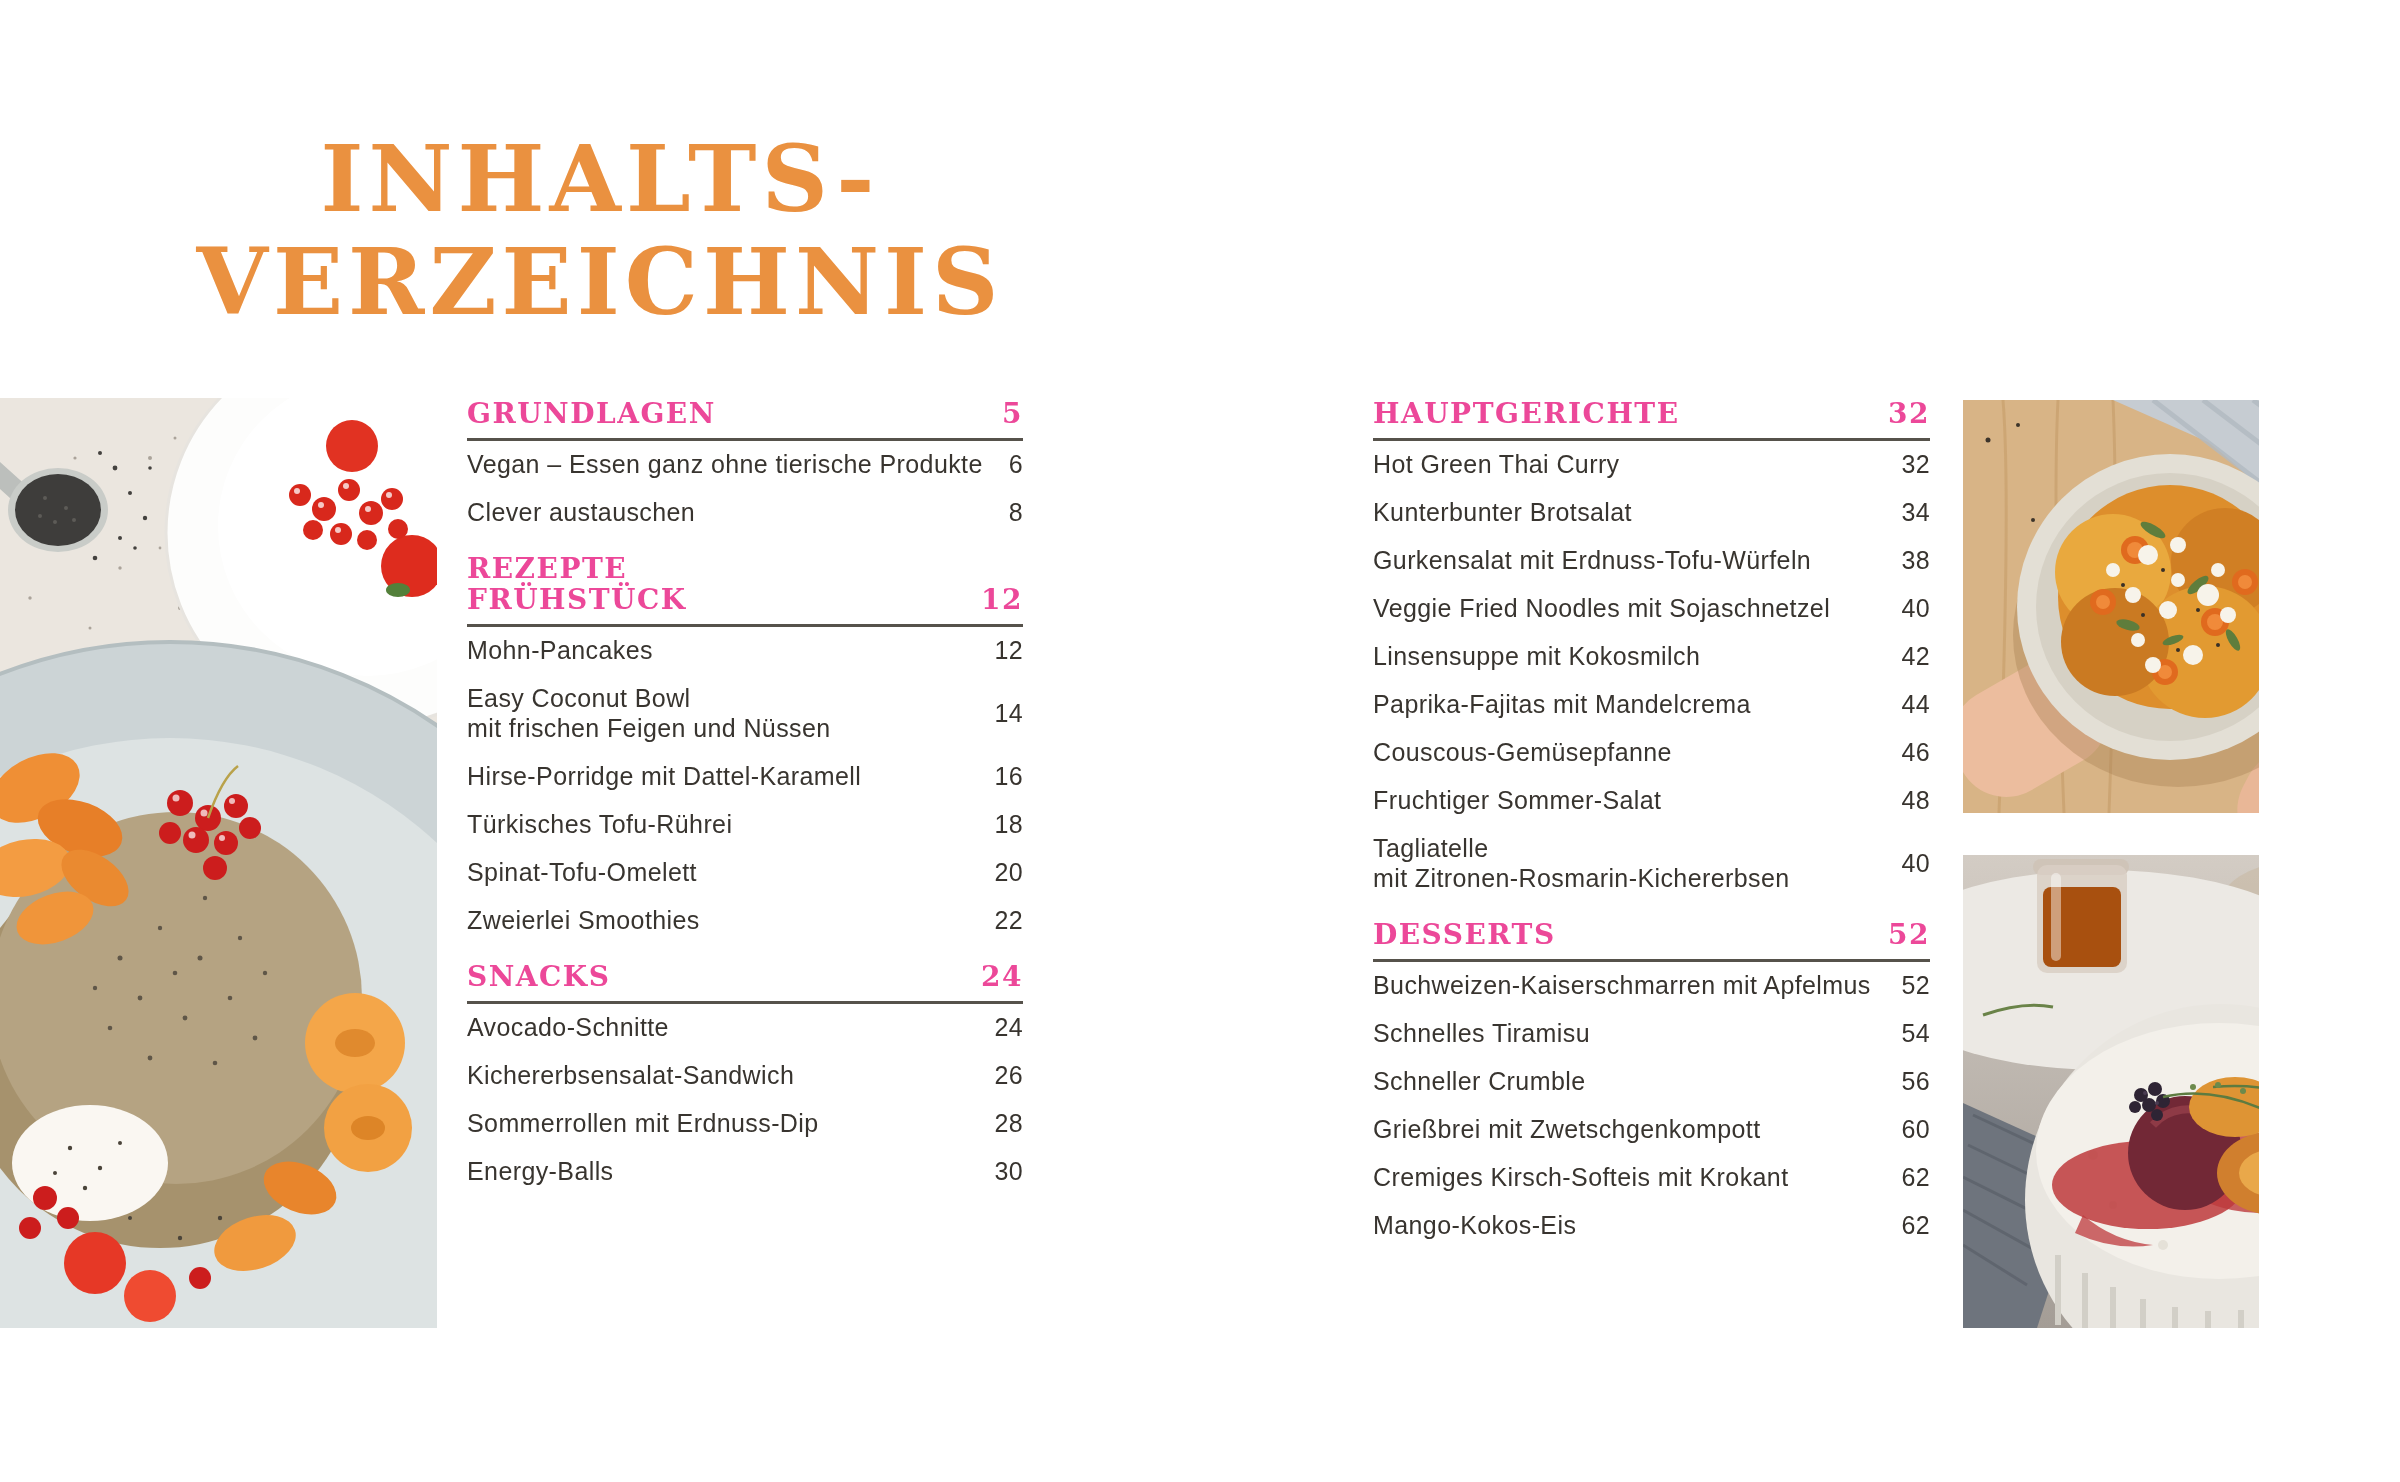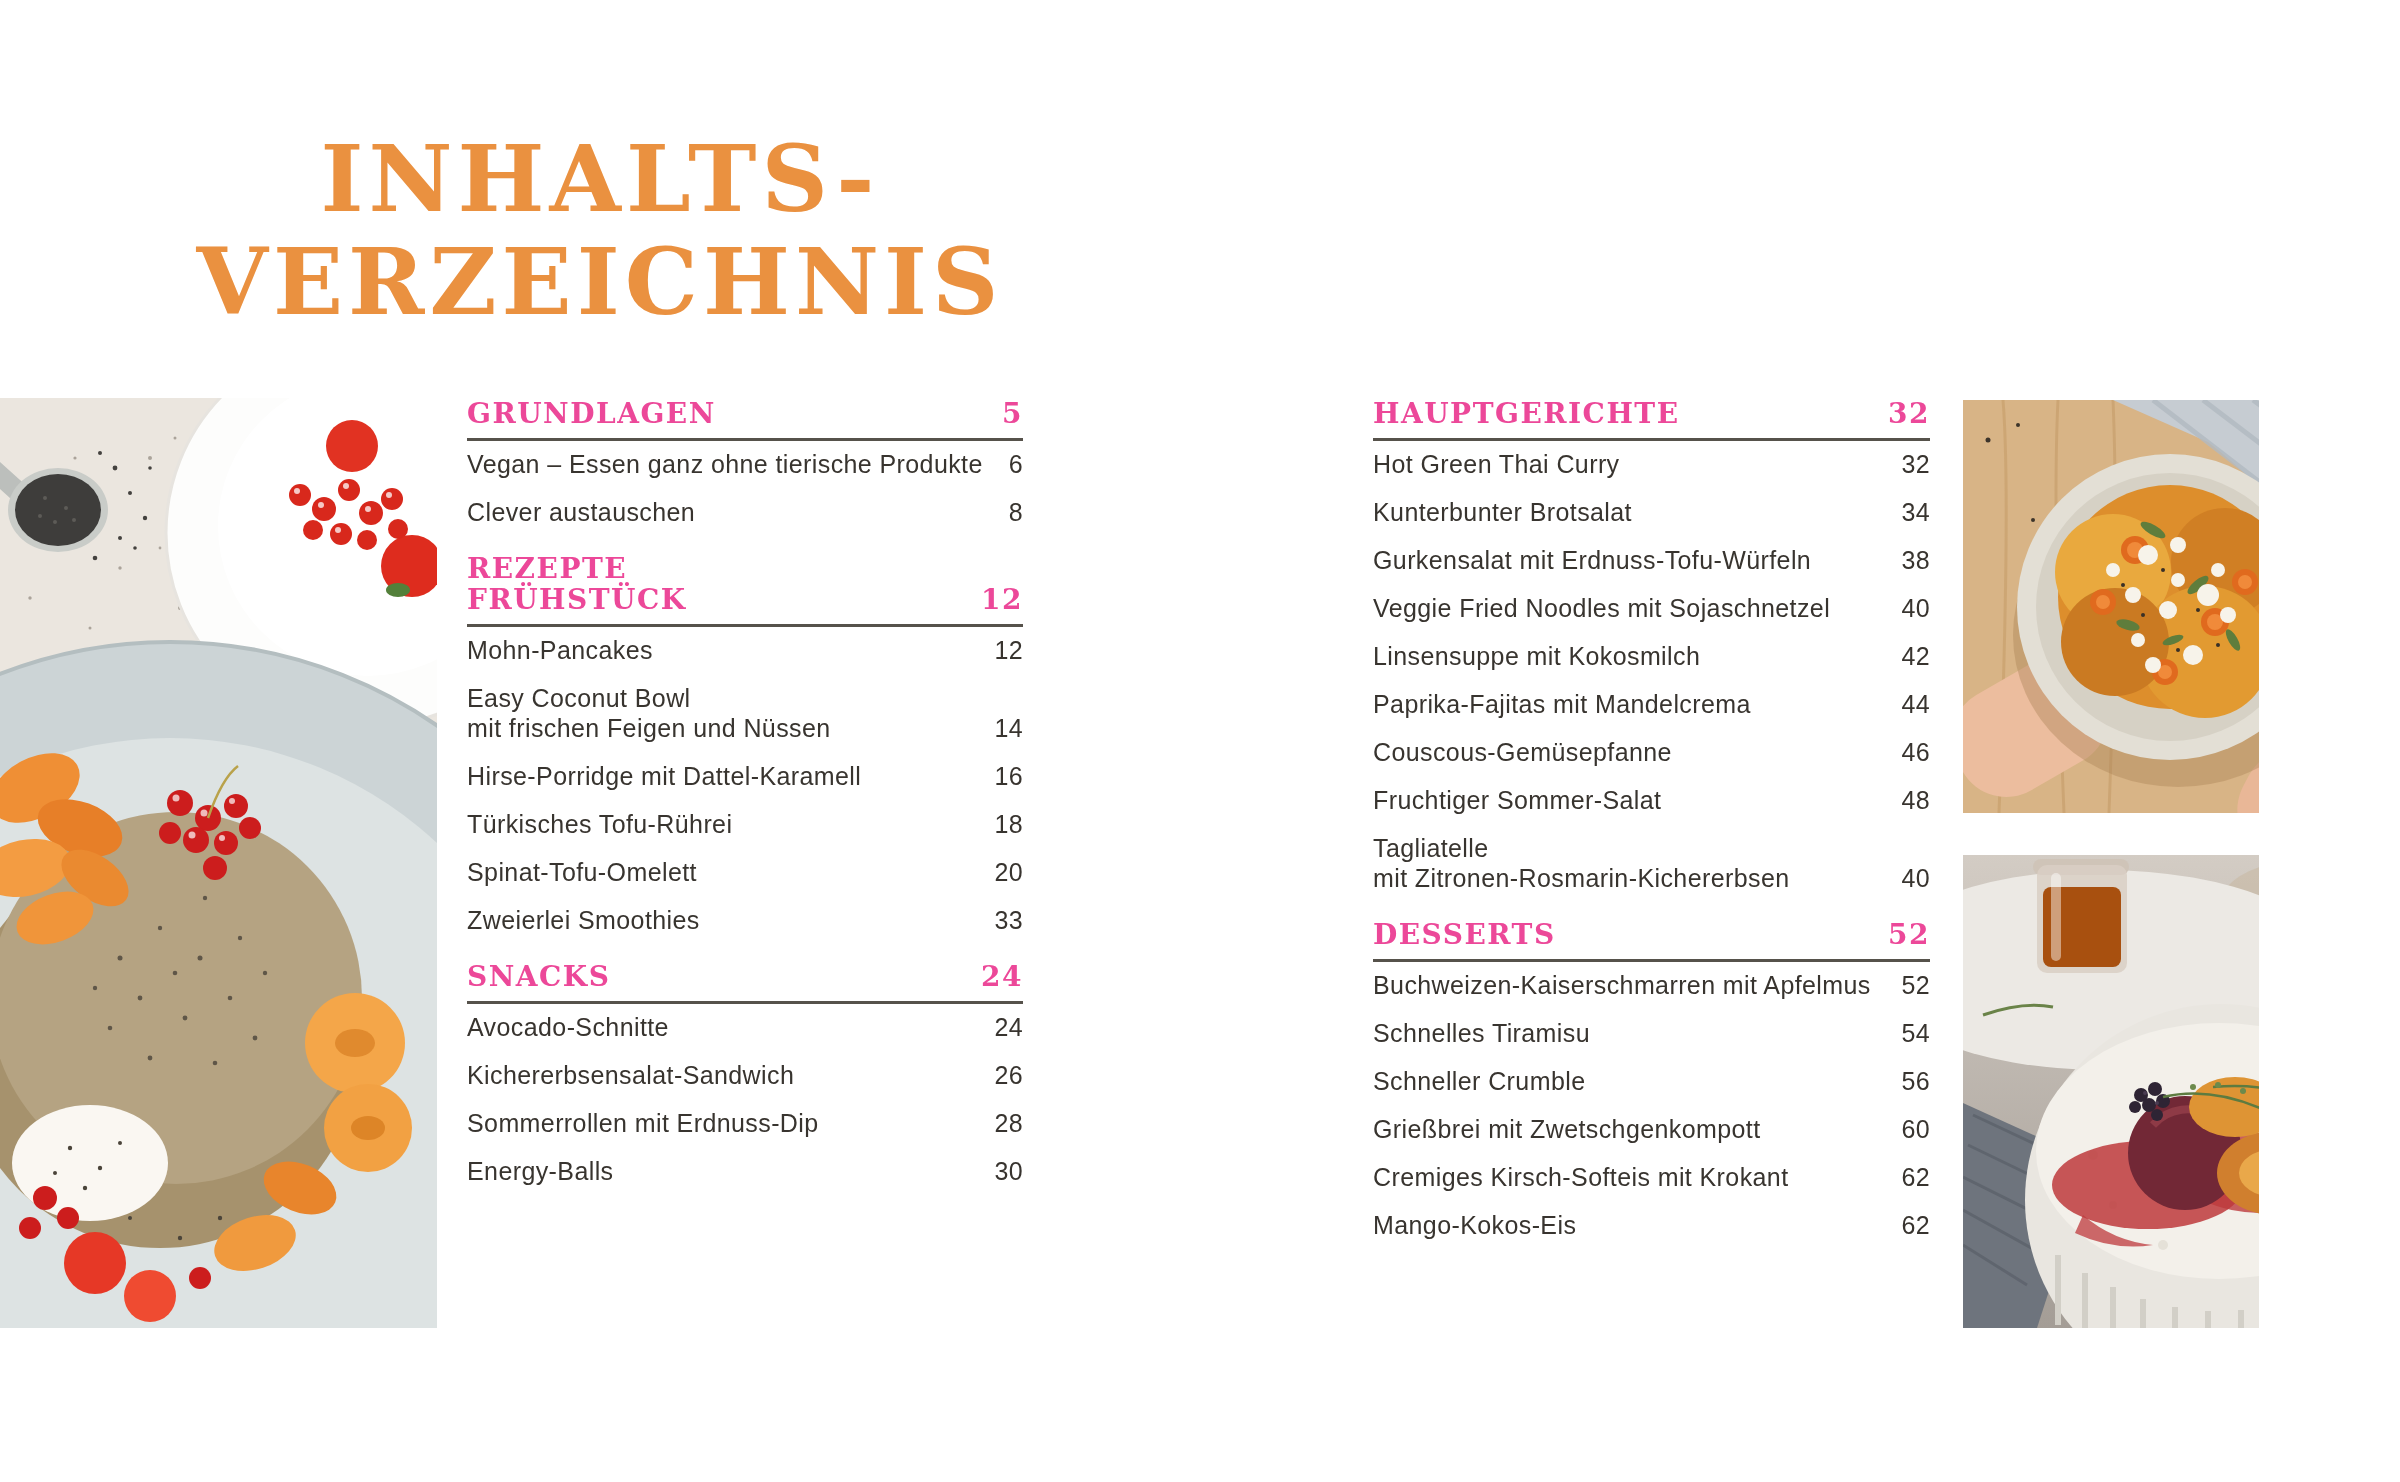--- a/index.html
+++ b/index.html
@@ -18,21 +18,21 @@
   .toc-col.left  { left:467px;  width:556px; }
   .toc-col.right { left:1373px; width:557px; }
   .sec + .sec { margin-top:26px; }
   .sec-head {
     display:flex; justify-content:space-between; align-items:flex-end;
     font-family:"DejaVu Serif", serif; font-weight:700;
     font-size:28px; line-height:31px; letter-spacing:1.5px; color:#ec4899;
   }
   .rule { border-bottom:3px solid #56524b; margin-top:9px; }
   .entry {
-    display:flex; justify-content:space-between; align-items:flex-end;
+    display:flex; justify-content:space-between; align-items:center;
     font-size:25px; line-height:30px; letter-spacing:.4px; color:#38342f;
     margin-top:18px;
   }
   .rule + .entry { margin-top:8px; }
   .e-page { margin-left:16px; white-space:nowrap; }
   .photo { position:absolute; overflow:hidden; background:#e9e4dd; }
   .photo svg { display:block; width:100%; height:100%; }
   #photo-left         { left:0;     top:398px; width:437px; height:930px; }
   #photo-top-right    { left:1963px; top:400px; width:437px; height:413px; }
   #photo-bottom-right { left:1963px; top:855px; width:437px; height:473px; }
@@ -466,21 +466,21 @@
       <div class="entry">
         <div>Türkisches Tofu-Rührei</div>
         <div class="e-page">18</div>
       </div>
       <div class="entry">
         <div>Spinat-Tofu-Omelett</div>
         <div class="e-page">20</div>
       </div>
       <div class="entry">
         <div>Zweierlei Smoothies</div>
-        <div class="e-page">33</div>
+        <div class="e-page">22</div>
       </div>
     </div>
 
     <div class="sec">
       <div class="sec-head">
         <div>SNACKS</div>
         <div>24</div>
       </div>
       <div class="rule"></div>
       <div class="entry">

